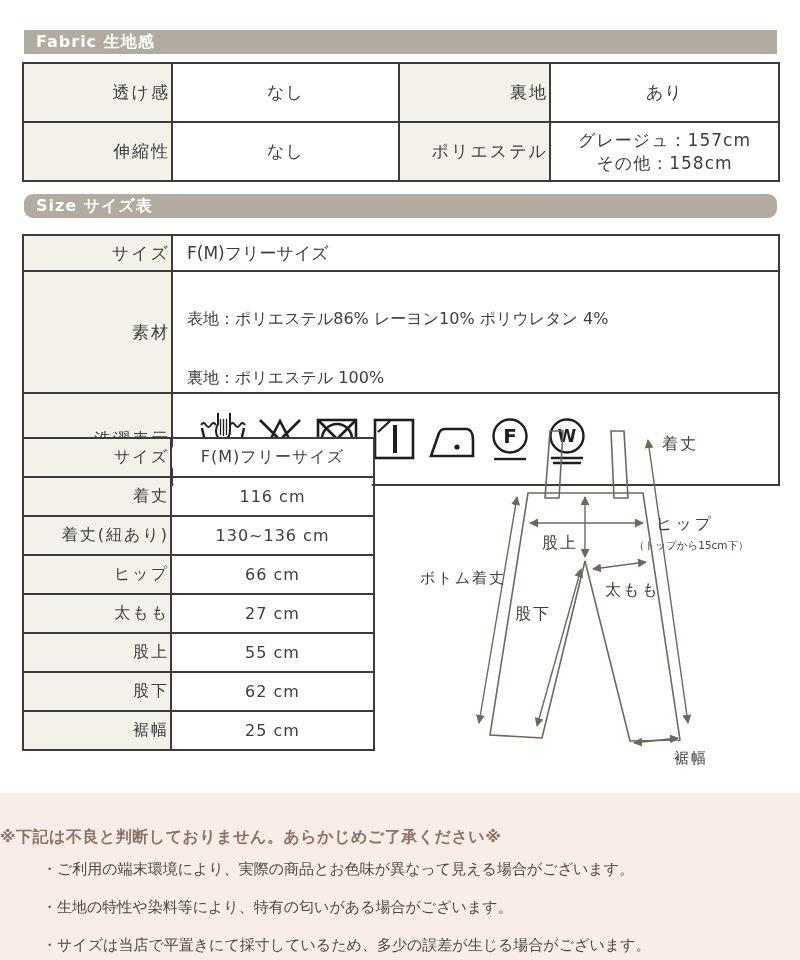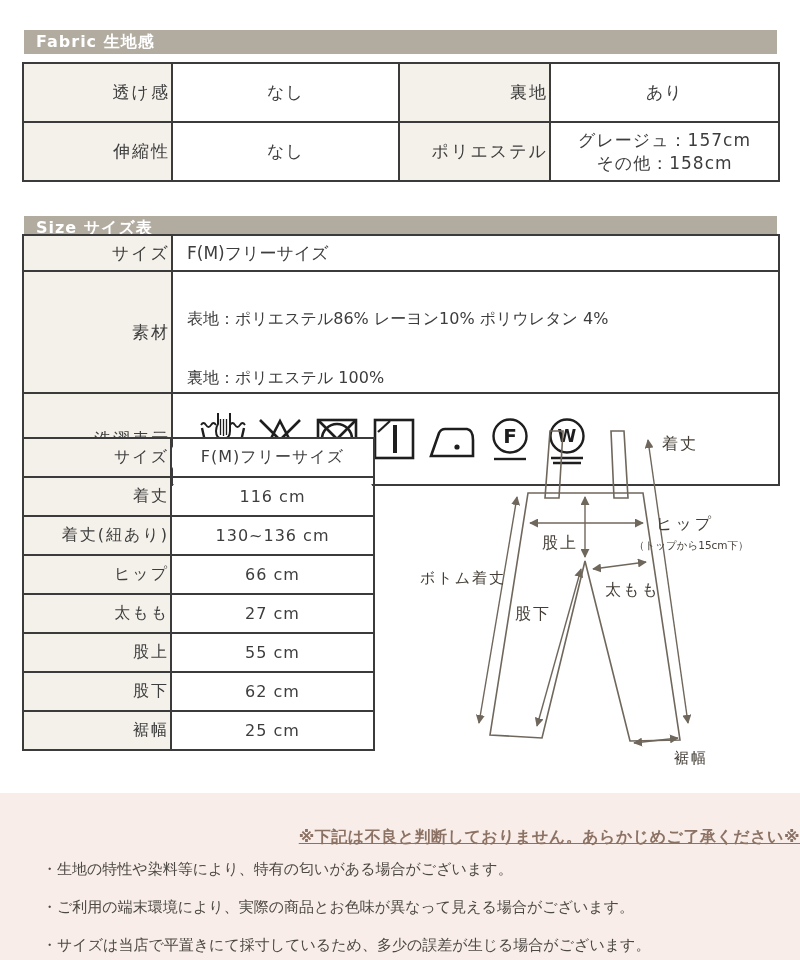--- a/index.html
+++ b/index.html
@@ -2,42 +2,42 @@
 <html><head>
 <meta charset="utf-8">
 <style>
   html,body{margin:0;padding:0;background:#ffffff;}
   .page{position:relative;width:800px;height:960px;background:#ffffff;overflow:hidden;
         font-family:"DejaVu Sans","Liberation Sans",sans-serif;color:#3d3d3d;}
   .bar{position:absolute;left:24px;width:753px;height:24px;background:#b2aba0;color:#ffffff;
        font-weight:bold;font-size:16px;line-height:24px;padding-left:12px;letter-spacing:1px;
        box-sizing:border-box;}
   #fabric-bar{top:30px;}
-  #size-bar{top:216px;}
+  #size-bar{top:194px;border-radius:9px;}
   table{border-collapse:collapse;position:absolute;table-layout:fixed;}
   td{border:2px solid #3b3b3b;font-size:17px;overflow:hidden;}
   .lbl{background:#f4f1ea;text-align:right;letter-spacing:2px;}
   .val{text-align:center;letter-spacing:1px;background:#ffffff;border-radius:16px;}
   .val-left{text-align:left;padding-left:14px;background:#ffffff;}
   #fabric-table{top:62px;left:22px;width:756px;}
   #fabric-table tr{height:59px;}
   #size-info-table{top:234px;left:22px;width:756px;}
   #material-cell div{line-height:27px;font-size:16px;margin-top:32px;}
   #measure-table{top:437px;left:22px;width:351px;}
   #measure-table tr{height:39px;}
   #measure-table td{font-size:16px;}
   .two-line{line-height:23px;font-size:17px;}
   .care-icons{display:flex;gap:9px;align-items:center;padding-left:12px;}
   .care-icons svg{display:block;}
   #diagram{position:absolute;left:400px;top:413px;}
   #diagram text{font-size:16px;fill:#433d35;letter-spacing:2px;}
   #diagram .small{font-size:10.5px;letter-spacing:0;}
   #diagram .mid{font-size:15px;}
   #notes{position:absolute;top:793px;left:0;width:800px;height:167px;background:#f8ede8;box-sizing:border-box;}
-  #notes-title{margin-top:34px;text-align:right;font-weight:bold;font-size:16px;color:#8c7264;letter-spacing:0.5px;text-decoration:underline;}
+  #notes-title{margin-top:34px;text-align:left;font-weight:bold;font-size:16px;color:#8c7264;letter-spacing:0.5px;}
   #notes-list{margin:2px 0 0 42px;font-size:15px;line-height:38px;color:#4c4843;}
 </style>
 </head>
 <body>
 
 <div class="page">
 
   <div class="bar" id="fabric-bar">Fabric 生地感</div>
 
   <table id="fabric-table">
@@ -204,19 +204,19 @@
     <text x="178" y="135" text-anchor="end">股上</text>
     <text x="20" y="170" class="mid">ボトム着丈</text>
     <text x="115" y="206">股下</text>
     <text x="205" y="182">太もも</text>
     <text x="274" y="350" class="mid">裾幅</text>
   </svg>
 
   <div id="notes">
     <div id="notes-title">※下記は不良と判断しておりません。あらかじめご了承ください※</div>
     <div id="notes-list">
+      <div>・ご利用の端末環境により、実際の商品とお色味が異なって見える場合がございます。</div>
       <div>・生地の特性や染料等により、特有の匂いがある場合がございます。</div>
-      <div>・ご利用の端末環境により、実際の商品とお色味が異なって見える場合がございます。</div>
       <div>・サイズは当店で平置きにて採寸しているため、多少の誤差が生じる場合がございます。</div>
     </div>
   </div>
 
 </div>
 
 </body></html>

